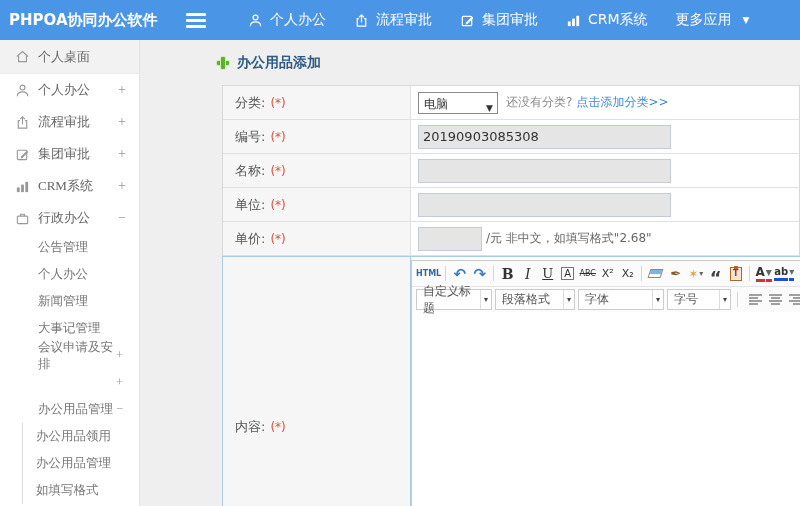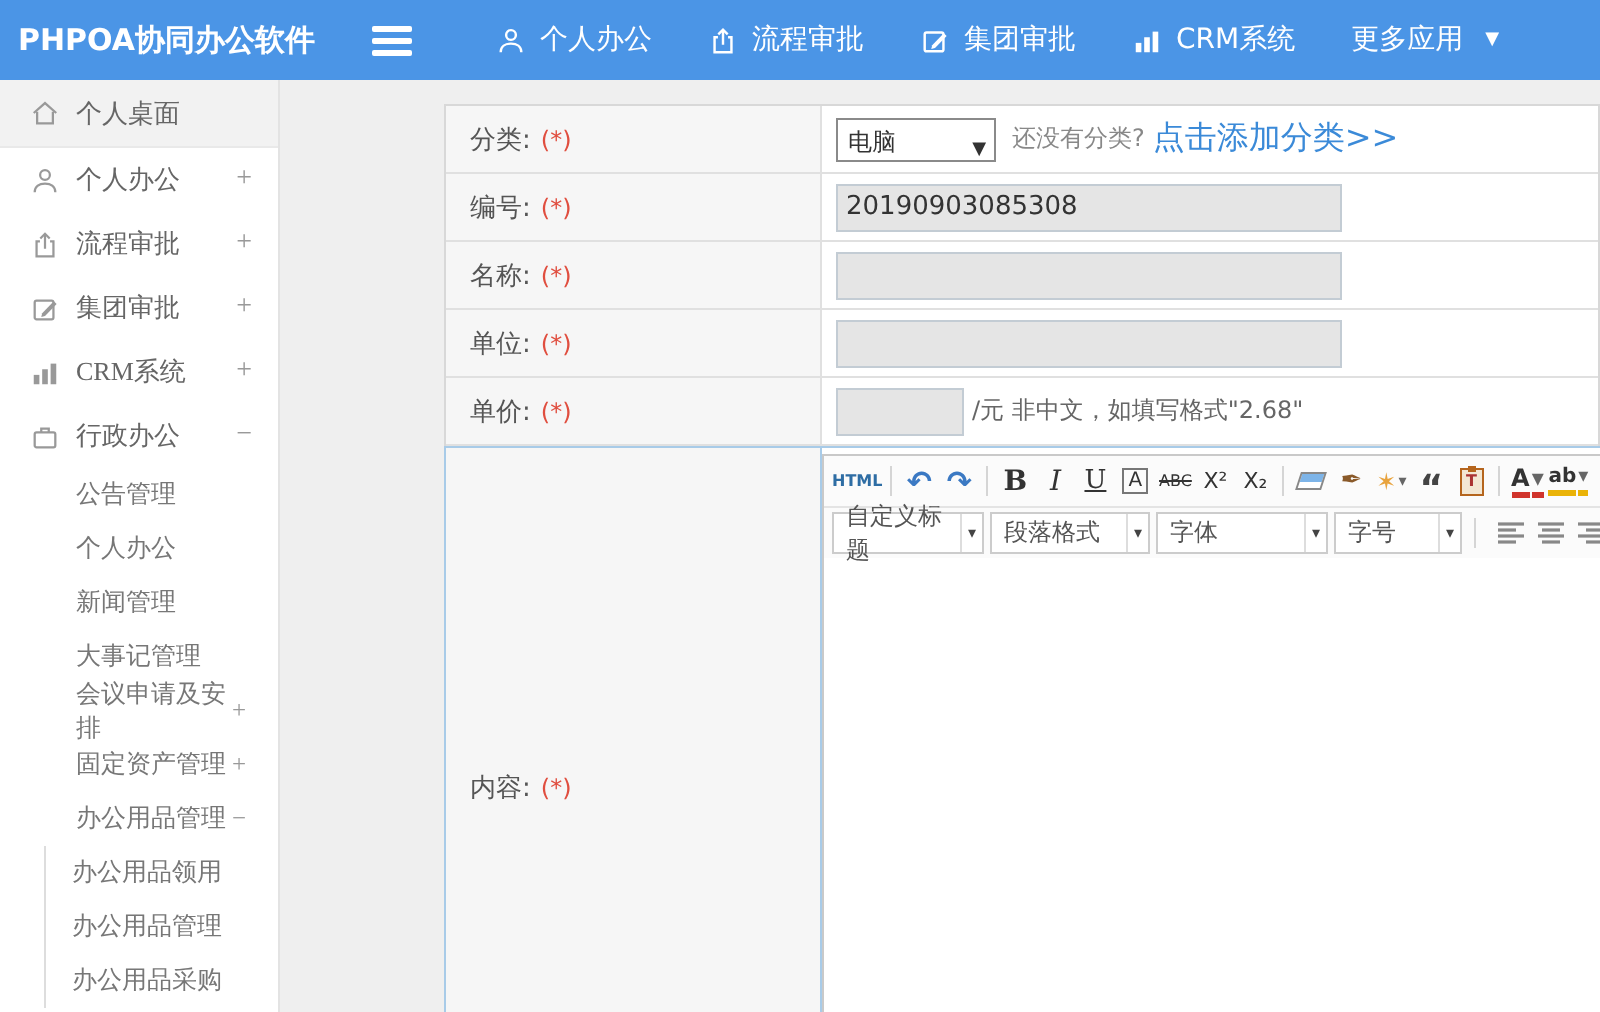--- a/index.html
+++ b/index.html
@@ -41,21 +41,21 @@
   .form-table { margin:12px 0 0 82px; width:578px; background:#fff; border:1px solid #d8d8d8; border-bottom:none; }
   .frow { display:flex; border-bottom:1px solid #e0e0e0; min-height:34px; }
   .fl { width:188px; flex:none; background:#f6f6f6; display:flex; align-items:center; padding-left:12px; color:#555; border-right:1px solid #e0e0e0; }
   .fv { flex:1; background:#fff; display:flex; align-items:center; padding-left:7px; }
   .req { color:#e04e3f; font-style:normal; margin-left:5px; font-size:12px; }
   .txt-input { height:24px; width:253px; border:1px solid #c3ccd4; padding:0 4px; font-size:13px; font-family:inherit; color:#333; background:#e5e5e5; }
   .txt-input.short { width:64px; }
   .fake-select { width:80px; height:22px; border:1px solid #8a8a8a; background:#fff; display:flex; align-items:flex-end; padding-left:5px; font-size:12px; color:#333; cursor:pointer; }
   .fake-select .sel-caret { margin-left:auto; padding-right:4px; font-size:9px; color:#333; }
   .hint { color:#888; margin-left:8px; font-size:12px; }
-  .add-link { color:#3b8ad8; margin-left:4px; font-size:16px; text-decoration:none; cursor:pointer; }
+  .add-link { color:#3b8ad8; margin-left:4px; font-size:12px; text-decoration:none; cursor:pointer; }
   .suffix { color:#666; margin-left:4px; font-size:12px; }
 
   
   .frow-content { height:340px; border:1px solid #a8cbe8; border-bottom:none; margin-left:-1px; margin-right:-1px; }
   .frow-content .fl { border-right:1px solid #a8cbe8; }
   .frow-content .fv { display:block; padding:0; }
 
   
   .editor { margin-top:3px; width:100%; border:1px solid #c9c9c9; border-right:none; background:#fff; }
   .toolbar { background:#fbfbfb; }
@@ -72,21 +72,21 @@
   .tbtn.strike { font-size:8px; text-decoration:line-through; }
   .tbtn.supsub { font-size:11px; }
   .eraser { width:13px; height:9px; border:1px solid #888; background:linear-gradient(#7db4e8 55%, #fff 55%); transform:skewX(-18deg); }
   .tbtn.brush { color:#8a5a2a; font-size:13px; }
   .tbtn.wand { color:#e8a33d; font-size:12px; }
   .mini-caret { font-size:8px; color:#666; margin-left:1px; }
   .tbtn.quote { font-size:18px; font-weight:bold; color:#444; line-height:8px; padding-top:8px; }
   .clipboard { width:12px; height:14px; border:1px solid #b5651d; background:#f3e7d3; position:relative; display:flex; align-items:center; justify-content:center; font-size:8px; font-weight:bold; color:#a33; }
   .clipboard::before { content:""; position:absolute; top:-2px; left:3px; width:4px; height:3px; background:#b5651d; }
   .tbtn.fontcolor span { font-size:12px; font-weight:bold; border-bottom:3px solid #d0342c; line-height:13px; }
-  .tbtn.highlight span { font-size:10px; font-weight:bold; border-bottom:3px solid #eab308; line-height:12px; }
+  .tbtn.highlight span { font-size:10px; font-weight:bold; border-bottom:3px solid #1d4ed8; line-height:12px; }
   .tsel { border:1px solid #ccc; background:#fff; height:21px; display:flex; align-items:center; font-size:12px; color:#555; padding-left:6px; cursor:pointer; flex:none; }
   .tsel .sel-caret { margin-left:auto; border-left:1px solid #ddd; height:100%; display:flex; align-items:center; padding:0 3px; font-size:8px; color:#444; }
   .w1{width:76px} .w2{width:80px} .w3{width:86px} .w4{width:64px}
   .align-group { display:flex; gap:5px; margin-left:4px; }
   .align-btn { cursor:pointer; display:flex; }
   .editor-canvas { background:#fff; height:283px; cursor:text; }
 </style>
 </head>
 <body>
 
@@ -218,43 +218,46 @@
           <span>新闻管理</span>
         </div>
       <div class="sub-item">
           <span>大事记管理</span>
         </div>
       <div class="sub-item">
           <span>会议申请及安排</span>
           <span class="expander">+</span>
         </div>
       <div class="sub-item">
-          <span>固定资产管理</span>
           <span class="expander">+</span>
         </div>
       <div class="sub-item">
           <span>办公用品管理</span>
           <span class="expander">−</span>
         </div>
     </div>
 
     <div class="side-sub2">
       <div class="sub2-item">
           <span>办公用品领用</span>
         </div>
       <div class="sub2-item">
           <span>办公用品管理</span>
         </div>
       <div class="sub2-item">
-          <span>办公用品采购</span>
+          <span>如填写格式</span>
         </div>
     </div>
   </aside>
 
   <main class="content">
+    <div class="page-title">
+      <span class="plus-icon"></span>
+      <h2>办公用品添加</h2>
+    </div>
 
     <div class="form-table">
 
       <div class="frow">
         <div class="fl">
           <span>分类:</span>
           <em class="req">(*)</em>
         </div>
         <div class="fv">
           <div class="fake-select">

